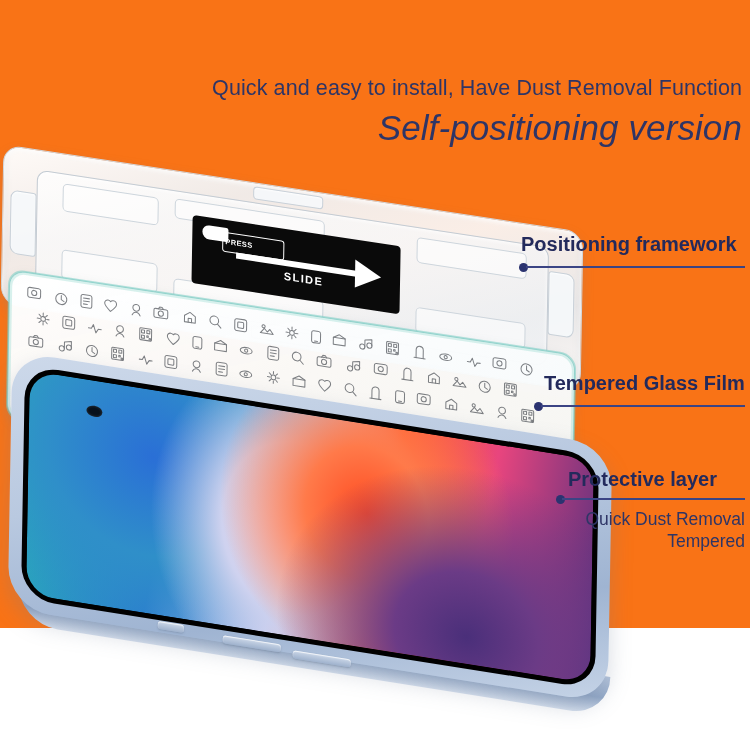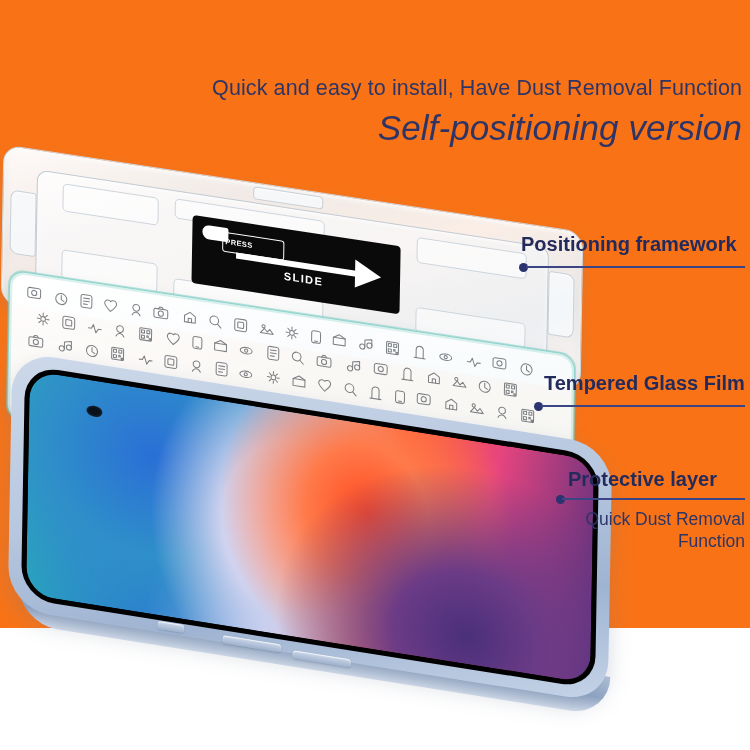--- a/index.html
+++ b/index.html
@@ -523,16 +523,16 @@
   <div class="callout-dot" style="left:534px; top:402px;"></div>
   <div class="callout-line" style="left:541px; top:405px; width:204px;"></div>
 
   <div class="callout" id="callout-protect">
     <div class="callout-title">Protective layer</div>
   </div>
   <div class="callout-dot" style="left:556px; top:495px;"></div>
   <div class="callout-line" style="left:562px; top:498px; width:183px;"></div>
   <div class="callout-sub" style="left:455px; top:508px; width:290px;">
     <div>Quick Dust Removal</div>
-    <div>Function</div>
+    <div>Tempered</div>
   </div>
 
 </div>
 
 </body></html>

